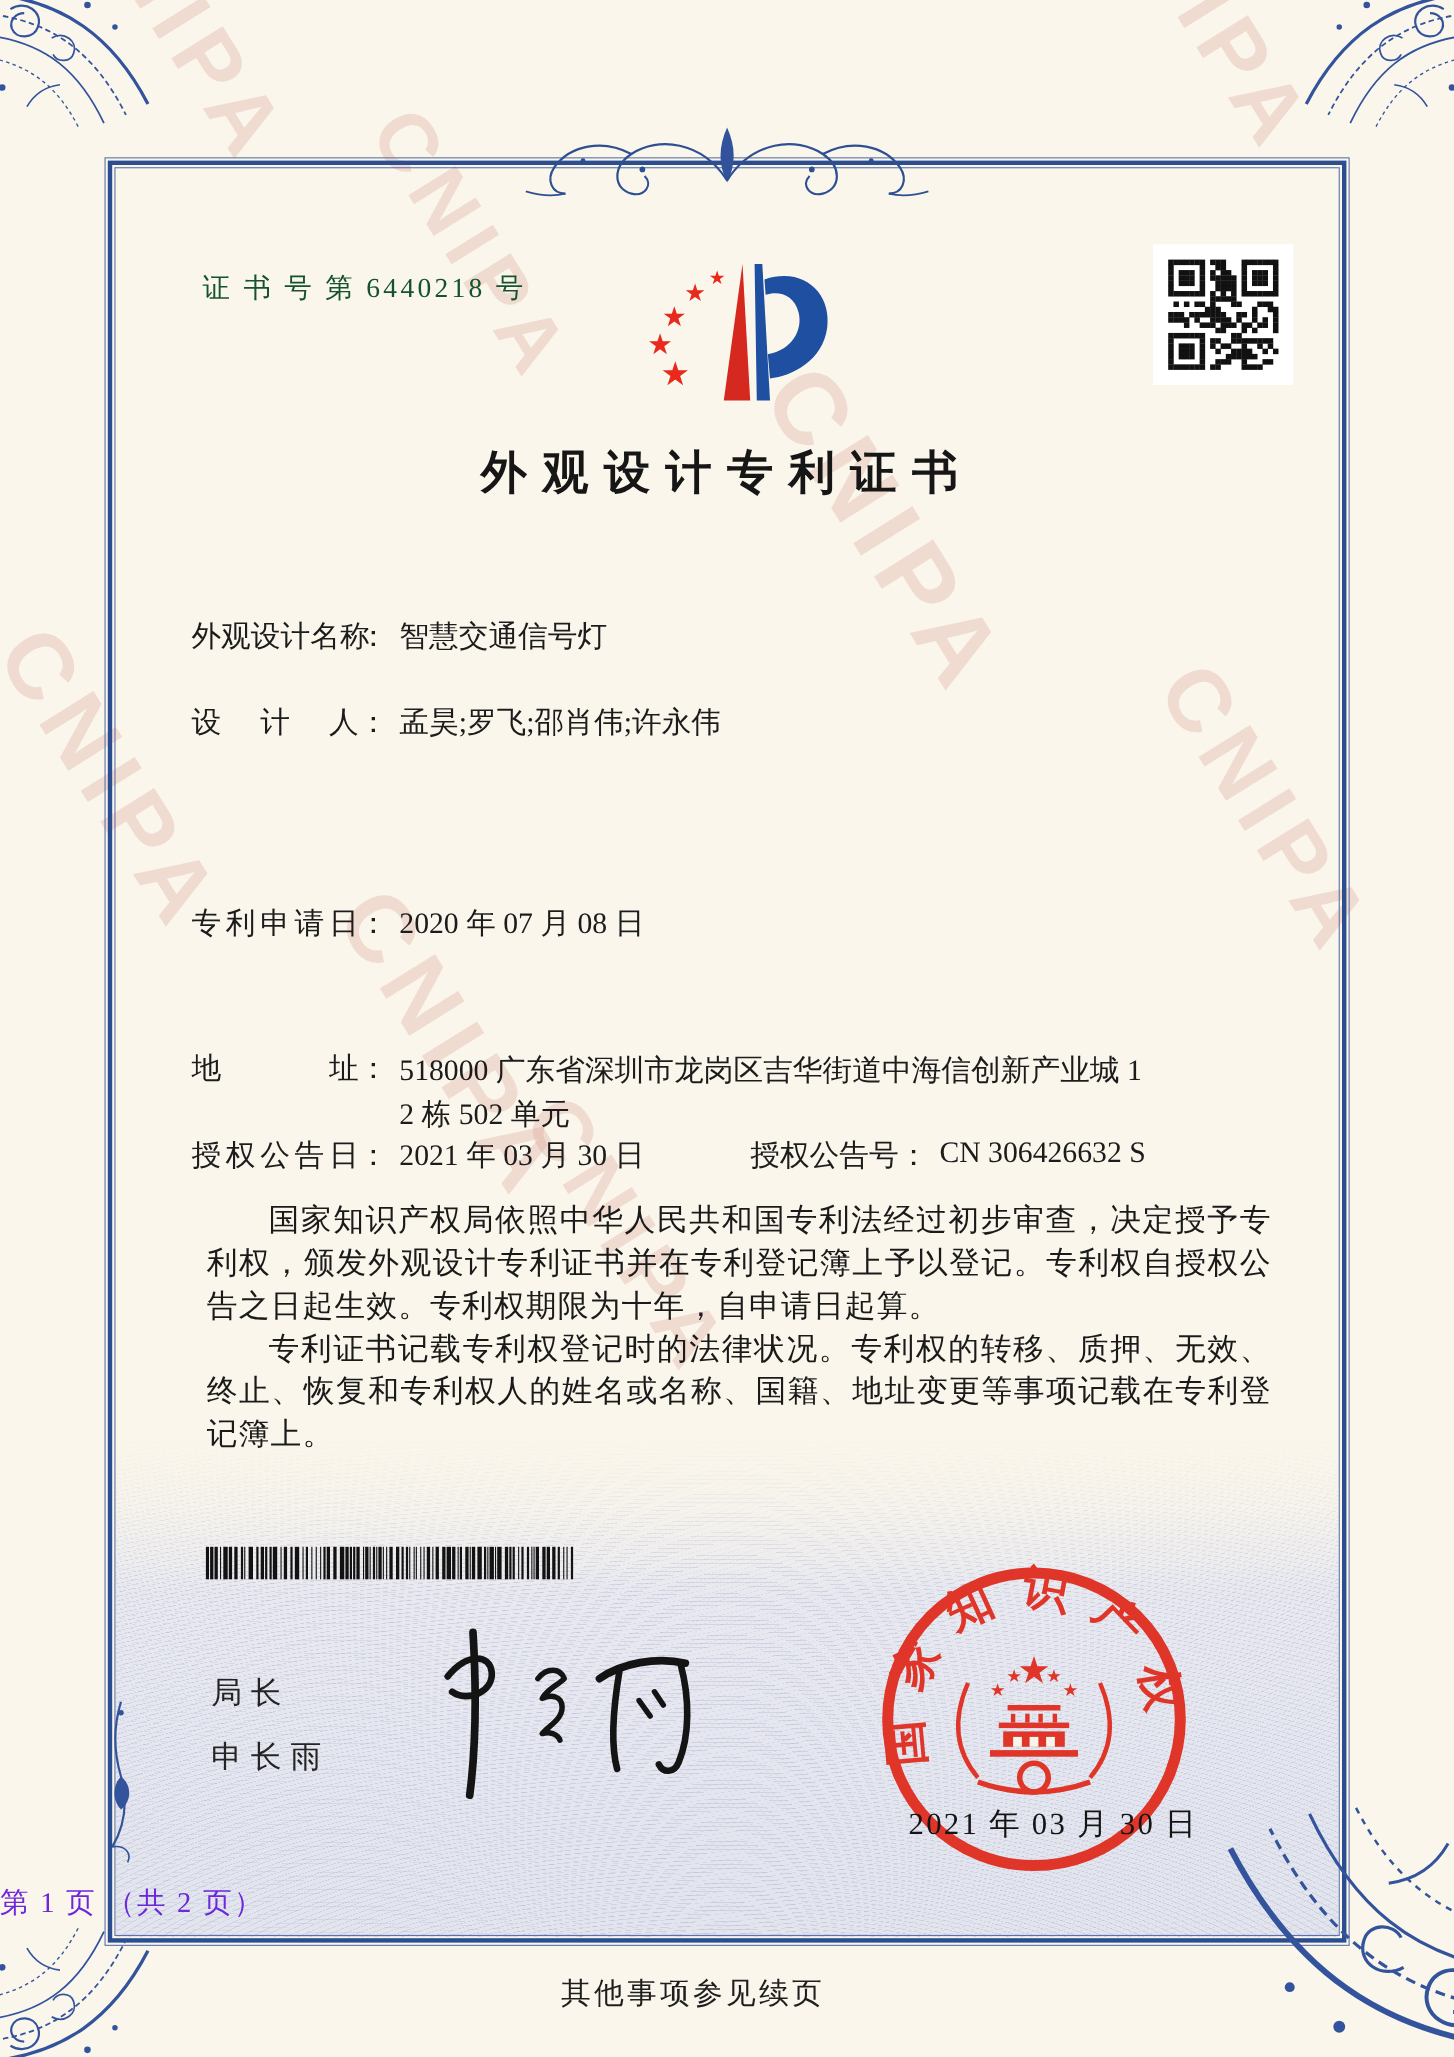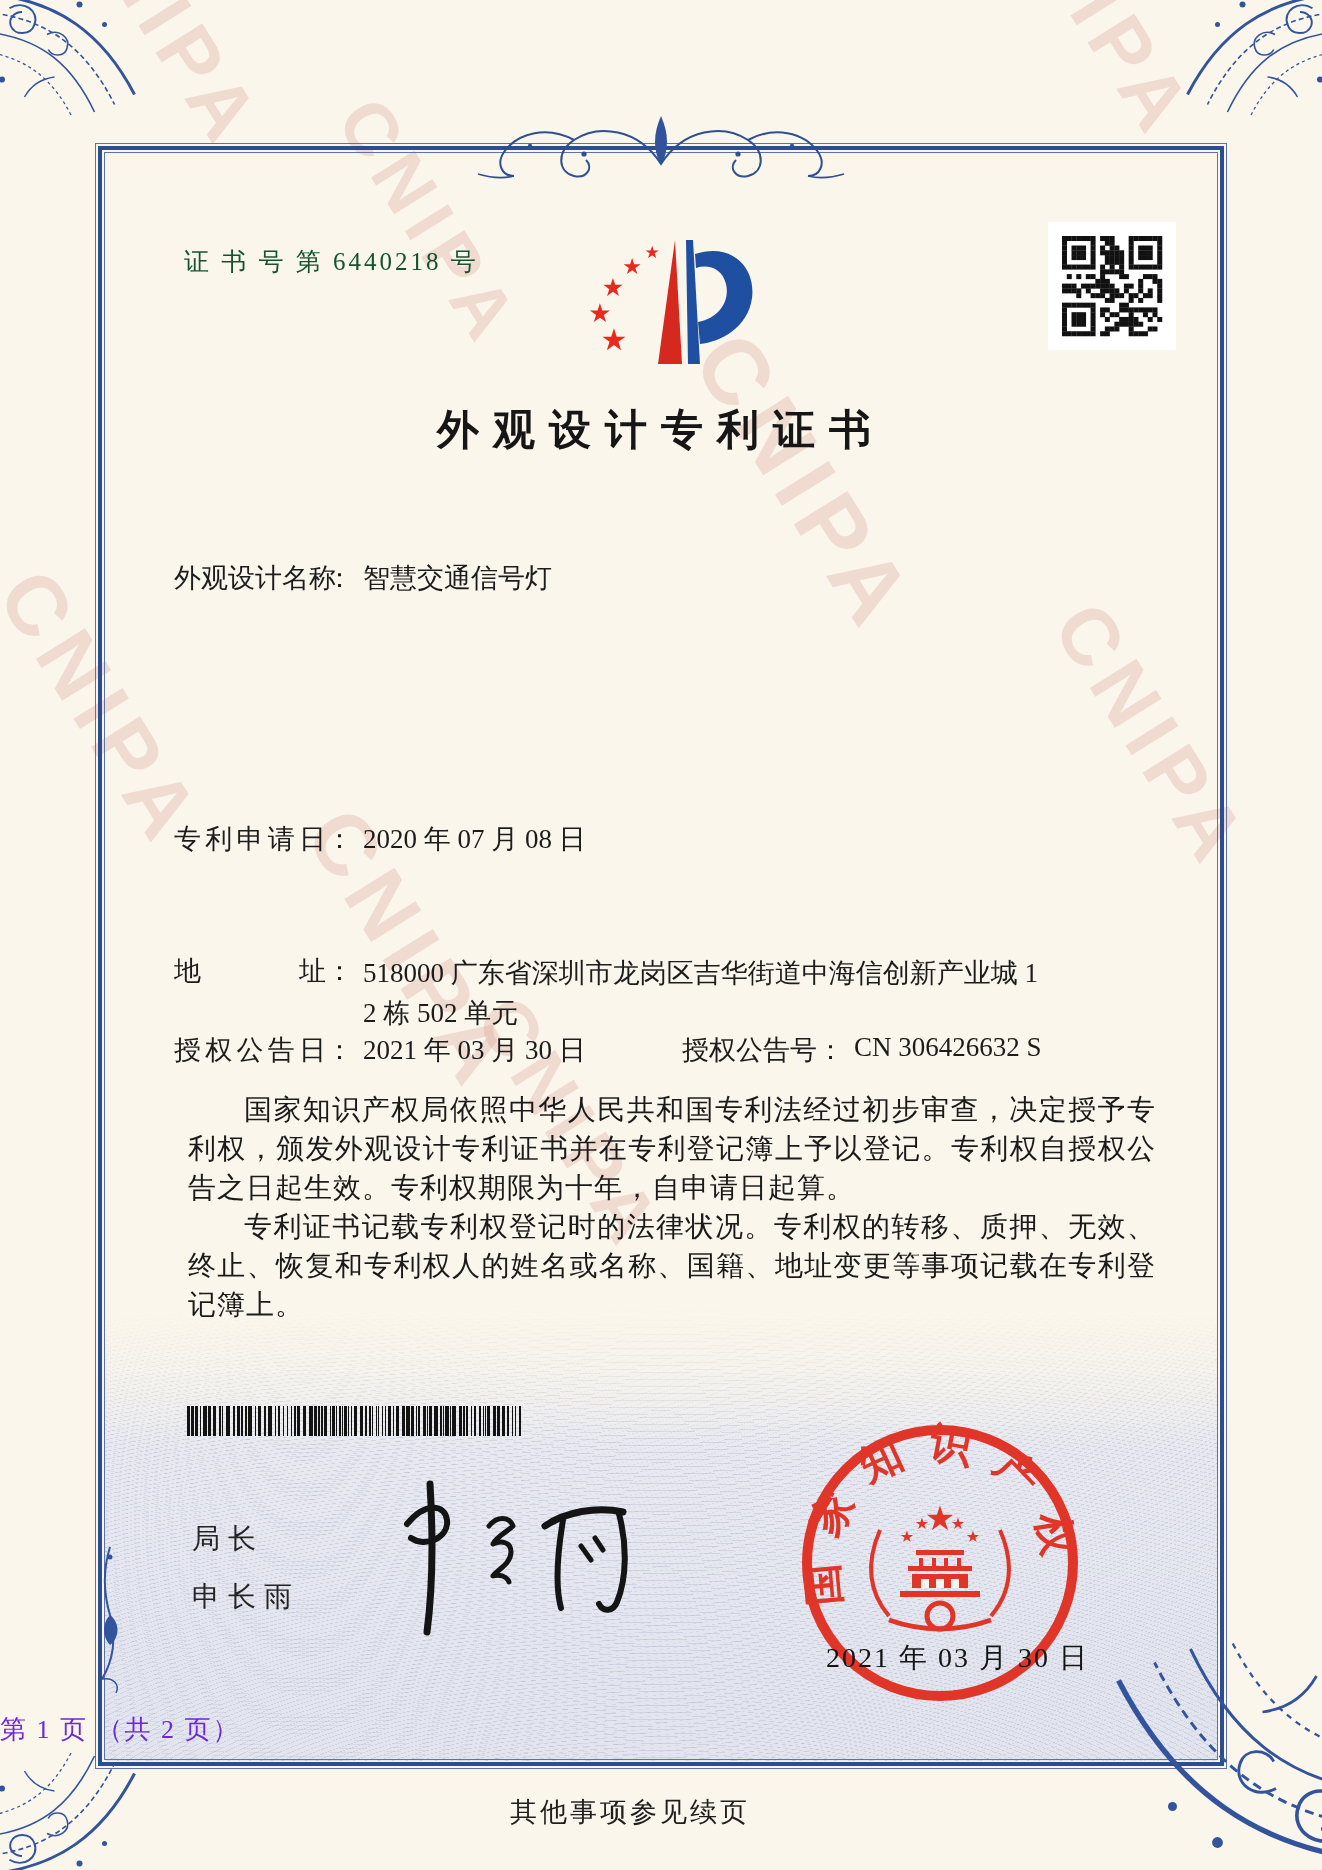--- a/index.html
+++ b/index.html
@@ -382,20 +382,23 @@
         <rect x="76.19" y="95.24" width="5.01" height="5.01"></rect>
         <rect x="80.95" y="95.24" width="5.01" height="5.01"></rect>
       </g>
   </svg>
 
   <div class="title">外观设计专利证书</div>
 
   <div class="frow" style="top:560px;">
     <span class="flabel">外观设计名称</span><span class="fcolon">：</span><span class="fvalue">智慧交通信号灯</span>
   </div>
+  <div class="frow" style="top:638px;">
+    <span class="flabel">设计人</span><span class="fcolon">：</span><span class="fvalue">孟昊;罗飞;邵肖伟;许永伟</span>
+  </div>
   <div class="frow" style="top:797px;margin-top:24px;">
     <span class="flabel">专利申请日</span><span class="fcolon">：</span><span class="fvalue">2020 年 07 月 08 日</span>
   </div>
   <div class="frow" style="top:953px; white-space:normal; width:990px;">
     <span class="flabel">地址</span><span class="fcolon">：</span><span class="fvalue addrval"><span>518000 广东省深圳市龙岗区吉华街道中海信创新产业城 1</span><br><span>2 栋 502 单元</span></span>
   </div>
   <div class="frow" style="top:1032px;">
     <span class="flabel">授权公告日</span><span class="fcolon">：</span><span class="fvalue">2021 年 03 月 30 日</span>
   </div>
   <div class="frow" style="top:1032px; left:682px;">

